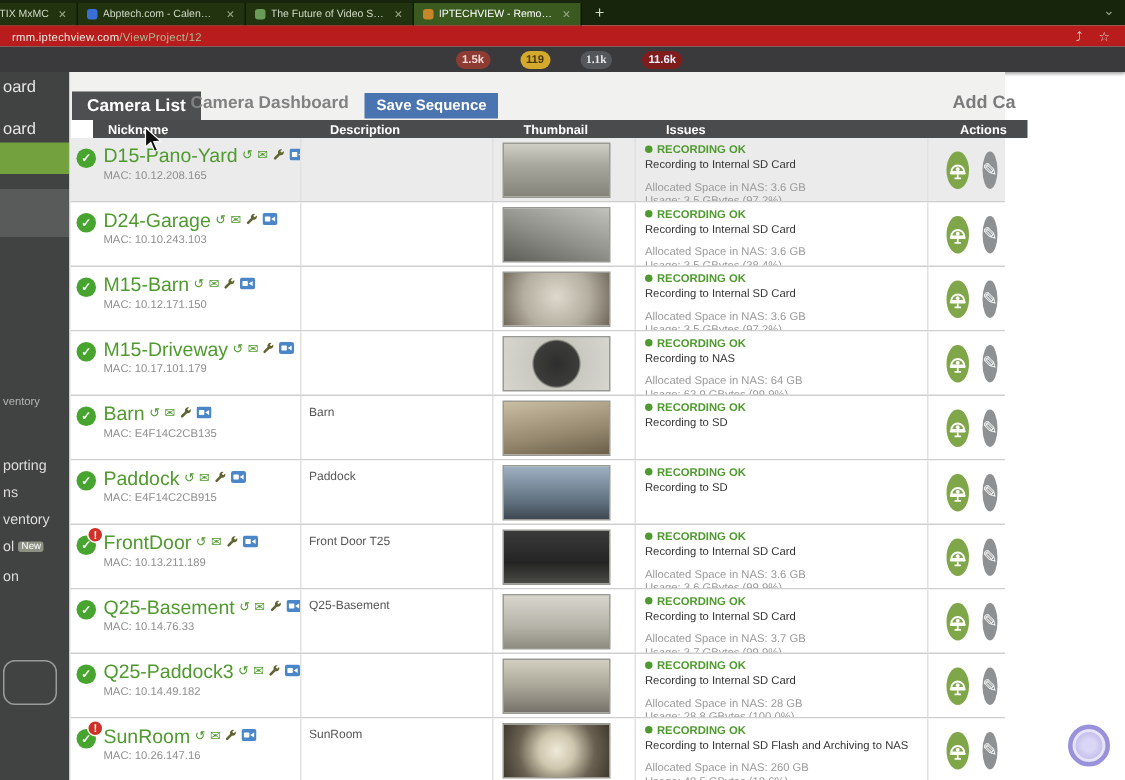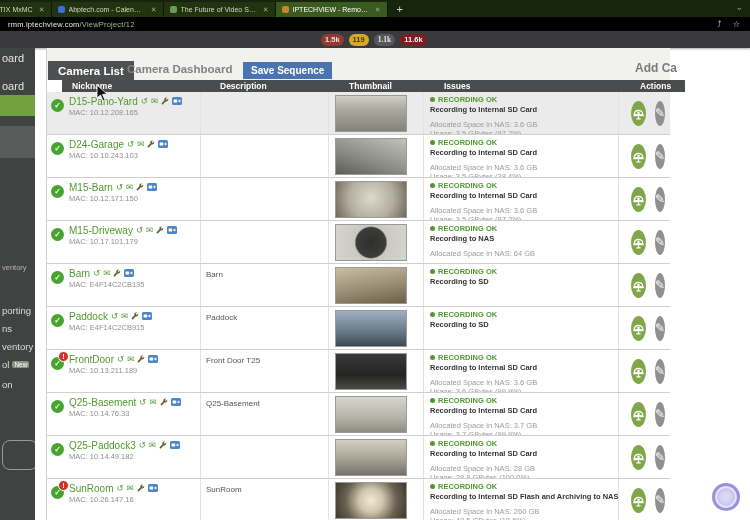--- a/index.html
+++ b/index.html
@@ -12,32 +12,32 @@
   .tab{height:15px;display:flex;align-items:center;padding:0 6px;font-size:7px;color:#cfd8c5;
        background:#22340f;border-right:1px solid #0e1806;white-space:nowrap;overflow:hidden;max-width:112px}
   .tab.active{background:#3a5a20;color:#fff}
   .tab.clipped{margin-left:-22px}
   .tab .fav{width:7px;height:7px;border-radius:2px;margin-right:4px;flex:0 0 auto}
   .tab .tlabel{overflow:hidden;text-overflow:ellipsis}
   .tab .x{margin-left:6px;color:#9aa88a;font-size:7px;flex:0 0 auto}
   .newtab{color:#cfd8c5;font-size:11px;margin-left:9px;line-height:15px}
   .chrome-chevron{position:absolute;right:7px;top:2px;color:#9aa88a;font-size:9px}
 
-  .addressbar{position:absolute;top:17px;left:0;width:750px;height:14px;background:#000000;display:flex;align-items:center;padding:0 8px}
+  .addressbar{position:absolute;top:17px;left:0;width:750px;height:14px;background:#b91c1c;display:flex;align-items:center;padding:0 8px}
   .url{font-size:7.5px;color:#e9eee2;letter-spacing:.2px}
   .url .path{color:#a9bd94}
   .abar-icons{margin-left:auto;display:flex;gap:11px;color:#cfd8c5;font-size:8.5px;padding-right:2px}
 
   .statsbar{position:absolute;top:31px;left:0;width:750px;height:17px;background:#3a3a3c;box-shadow:0 1px 2px rgba(0,0,0,.35)}
-  .badges{position:absolute;left:321px;top:2.5px;display:flex;gap:5px}
+  .badges{position:absolute;left:304px;top:2.5px;display:flex;gap:20px}
   .badge{height:12px;min-width:19px;padding:0 4px;border-radius:7px;font-size:7.5px;font-weight:bold;
          display:flex;align-items:center;justify-content:center}
 
   
-  .sidebar{position:absolute;top:48px;left:0;width:35px;height:472px;background:#414242;overflow:hidden}
+  .sidebar{position:absolute;top:48px;left:0;width:46px;height:472px;background:#414242;overflow:hidden}
   .s-item{position:absolute;left:2px;width:60px;white-space:nowrap;color:#dcdcdc}
   .s-big{font-size:11px;color:#e6e6e6}
   .s-med{font-size:9.5px}
   .s-small{font-size:7.5px;color:#b5b5b5}
   .s-active{position:absolute;top:47px;left:0;width:46px;height:21px;background:#73a13d}
   .s-band{position:absolute;top:78px;left:0;width:46px;height:32px;background:#595a5a}
   .s-outline{position:absolute;top:392px;left:2px;width:36px;height:30px;border:1px solid #9a9a9a;border-radius:8px}
   .newbadge{display:inline-block;background:#8b9284;color:#fff;font-size:6.5px;padding:0 2px;border-radius:2px;margin-left:3px;vertical-align:1px}
 
   
@@ -68,30 +68,30 @@
   .c-issues{width:195px;padding:3px 4px 0 6px}
   .c-actions{flex:1;border-right:none;display:flex;align-items:center;gap:9px;padding-left:12px}
 
   .statuswrap{position:relative;width:16px;height:16px;flex:0 0 auto;margin-top:1px}
   .okicon{position:absolute;left:0;top:2px;width:13px;height:13px;border-radius:50%;background:#46a42f;color:#fff;
           font-size:8px;font-weight:bold;display:flex;align-items:center;justify-content:center}
   .alerticon{position:absolute;top:-4px;left:7px;width:11px;height:11px;border-radius:50%;background:#d03126;
              border:1px solid #fff;color:#fff;font-size:7.5px;font-weight:bold;display:flex;align-items:center;justify-content:center}
   .nickcol{display:flex;flex-direction:column;margin-left:2px;min-width:0}
   .nickline{display:flex;align-items:center;gap:3px;white-space:nowrap}
-  .nick{font-size:10px;color:#4f9a2e;text-decoration:none}
+  .nick{font-size:13px;color:#4f9a2e;text-decoration:none}
   .mi{font-size:8.5px;line-height:1}
   .mi.hist,.mi.mail{color:#4f9a2e}
   .mac{font-size:7.5px;color:#8f8f8f;margin-top:1px;white-space:nowrap}
 
   .thumb{width:72px;height:37px;margin-left:6px;border:1px solid #9a9a94}
 
   .istat{font-size:7.5px;font-weight:bold;color:#4f9a2e;white-space:nowrap}
   .dot{display:inline-block;width:5px;height:5px;border-radius:50%;background:#4f9a2e;margin-right:3px}
-  .imode{font-size:7.5px;font-weight:bold;color:#333;white-space:nowrap;margin-top:1px}
+  .imode{font-size:7.5px;font-weight:normal;color:#333;white-space:nowrap;margin-top:1px}
   .ialloc{font-size:7.5px;color:#9a9a9a;margin-top:6px;white-space:nowrap}
   .iusage{font-size:7.5px;color:#9a9a9a;white-space:nowrap}
 
   .abtn{width:25px;height:25px;border-radius:50%;border:none;display:flex;align-items:center;justify-content:center;padding:0;cursor:pointer}
   .abtn.green{background:#7fa74a}
   .abtn.g1{background:#8f9091}
   .abtn.g2{background:#9fa0a1}
   .abtn.g3{background:#c9c9c9}
   .pencil{color:#fff;font-size:12px;line-height:1}
 
@@ -374,20 +374,21 @@
     </span>
   </div>
   <div class="cell c-desc"></div>
   <div class="cell c-thumb">
     <div class="thumb" style="background:radial-gradient(circle at 50% 50%,#2e2e2e 0%,#3c3c3a 38%,#c9c9c2 42%,#d6d6cf 100%)"></div>
   </div>
   <div class="cell c-issues">
     <div class="istat"><span class="dot"></span>RECORDING OK</div>
     <div class="imode">Recording to NAS</div>
     <div class="ialloc">Allocated Space in NAS: 64 GB</div>
+    <div class="iusage">Usage: 63.9 GBytes (99.9%)</div>
   </div>
   <div class="cell c-actions">
     <button class="abtn green">
             <svg width="15" height="15" viewBox="0 0 14 14">
               <path d="M3 8 a4 4 0 0 1 8 0 z" fill="none" stroke="#fff" stroke-width="1.2"></path>
               <circle cx="7" cy="6.4" r="1.2" fill="#fff"></circle>
               <rect x="2" y="8.2" width="10" height="1.4" rx="0.7" fill="#fff"></rect>
               <path d="M7 9.6 v2.4 M5 12 h4" stroke="#fff" stroke-width="1.1" fill="none"></path>
             </svg>
           </button>

